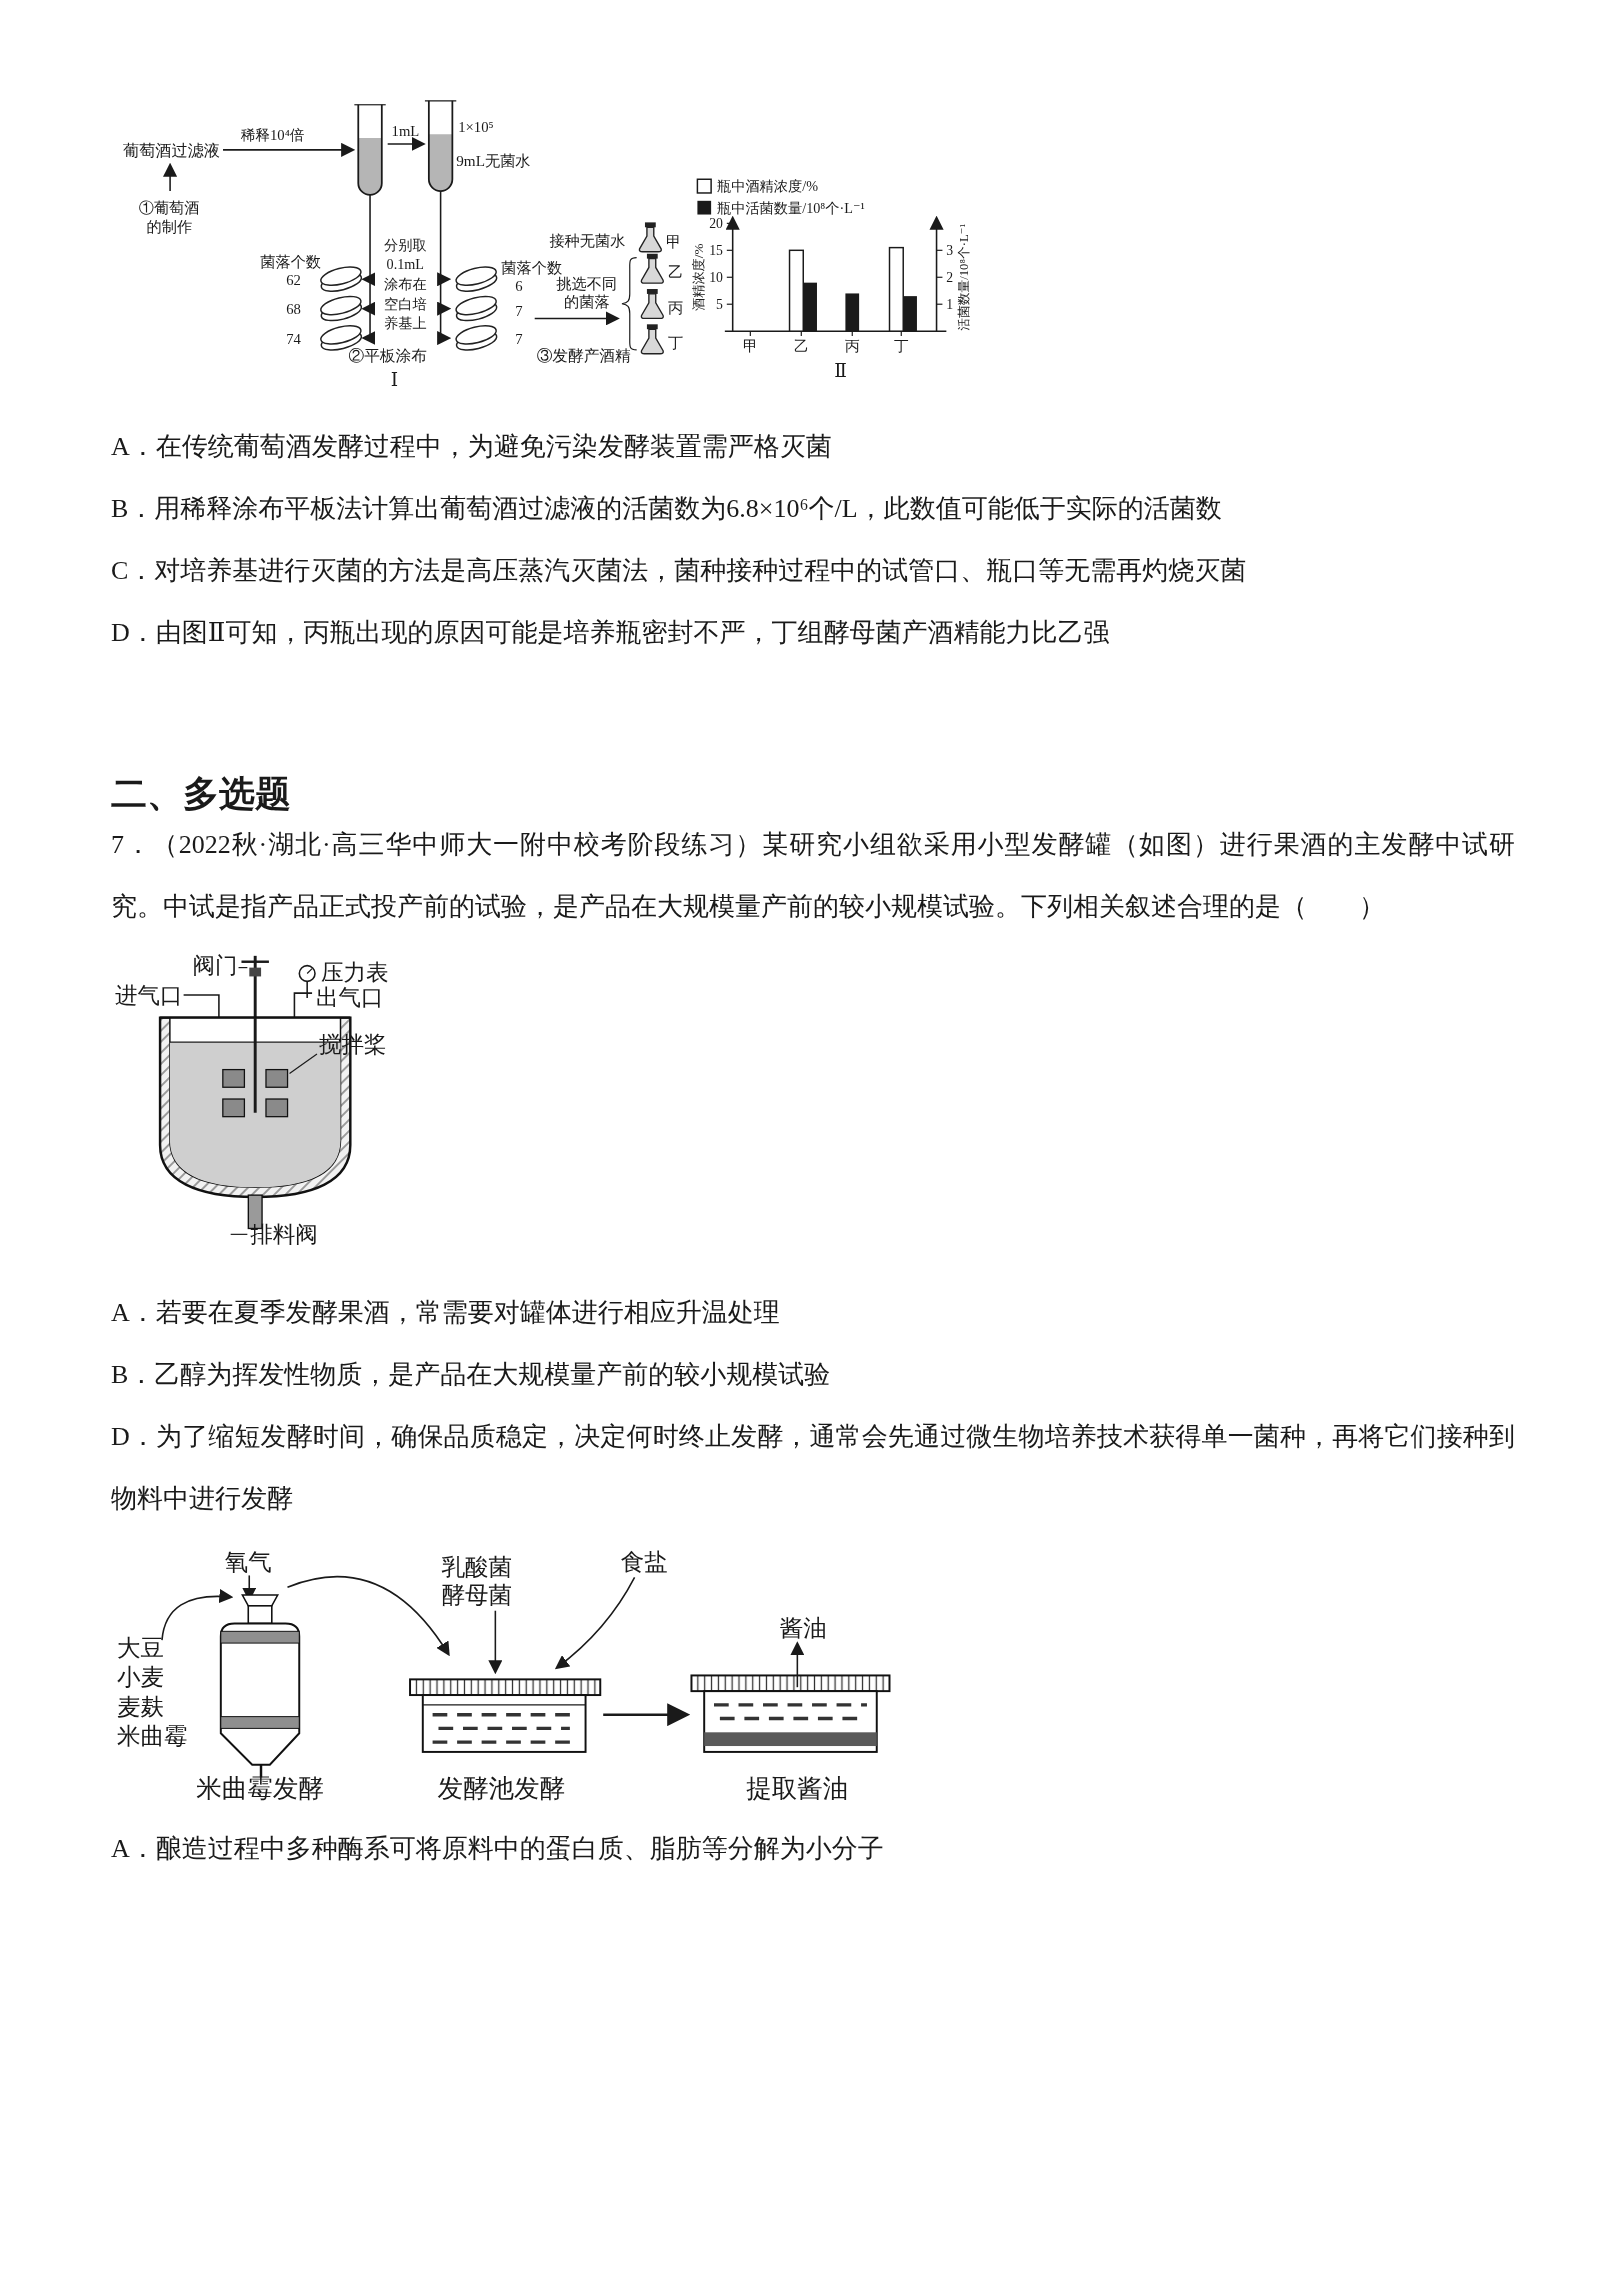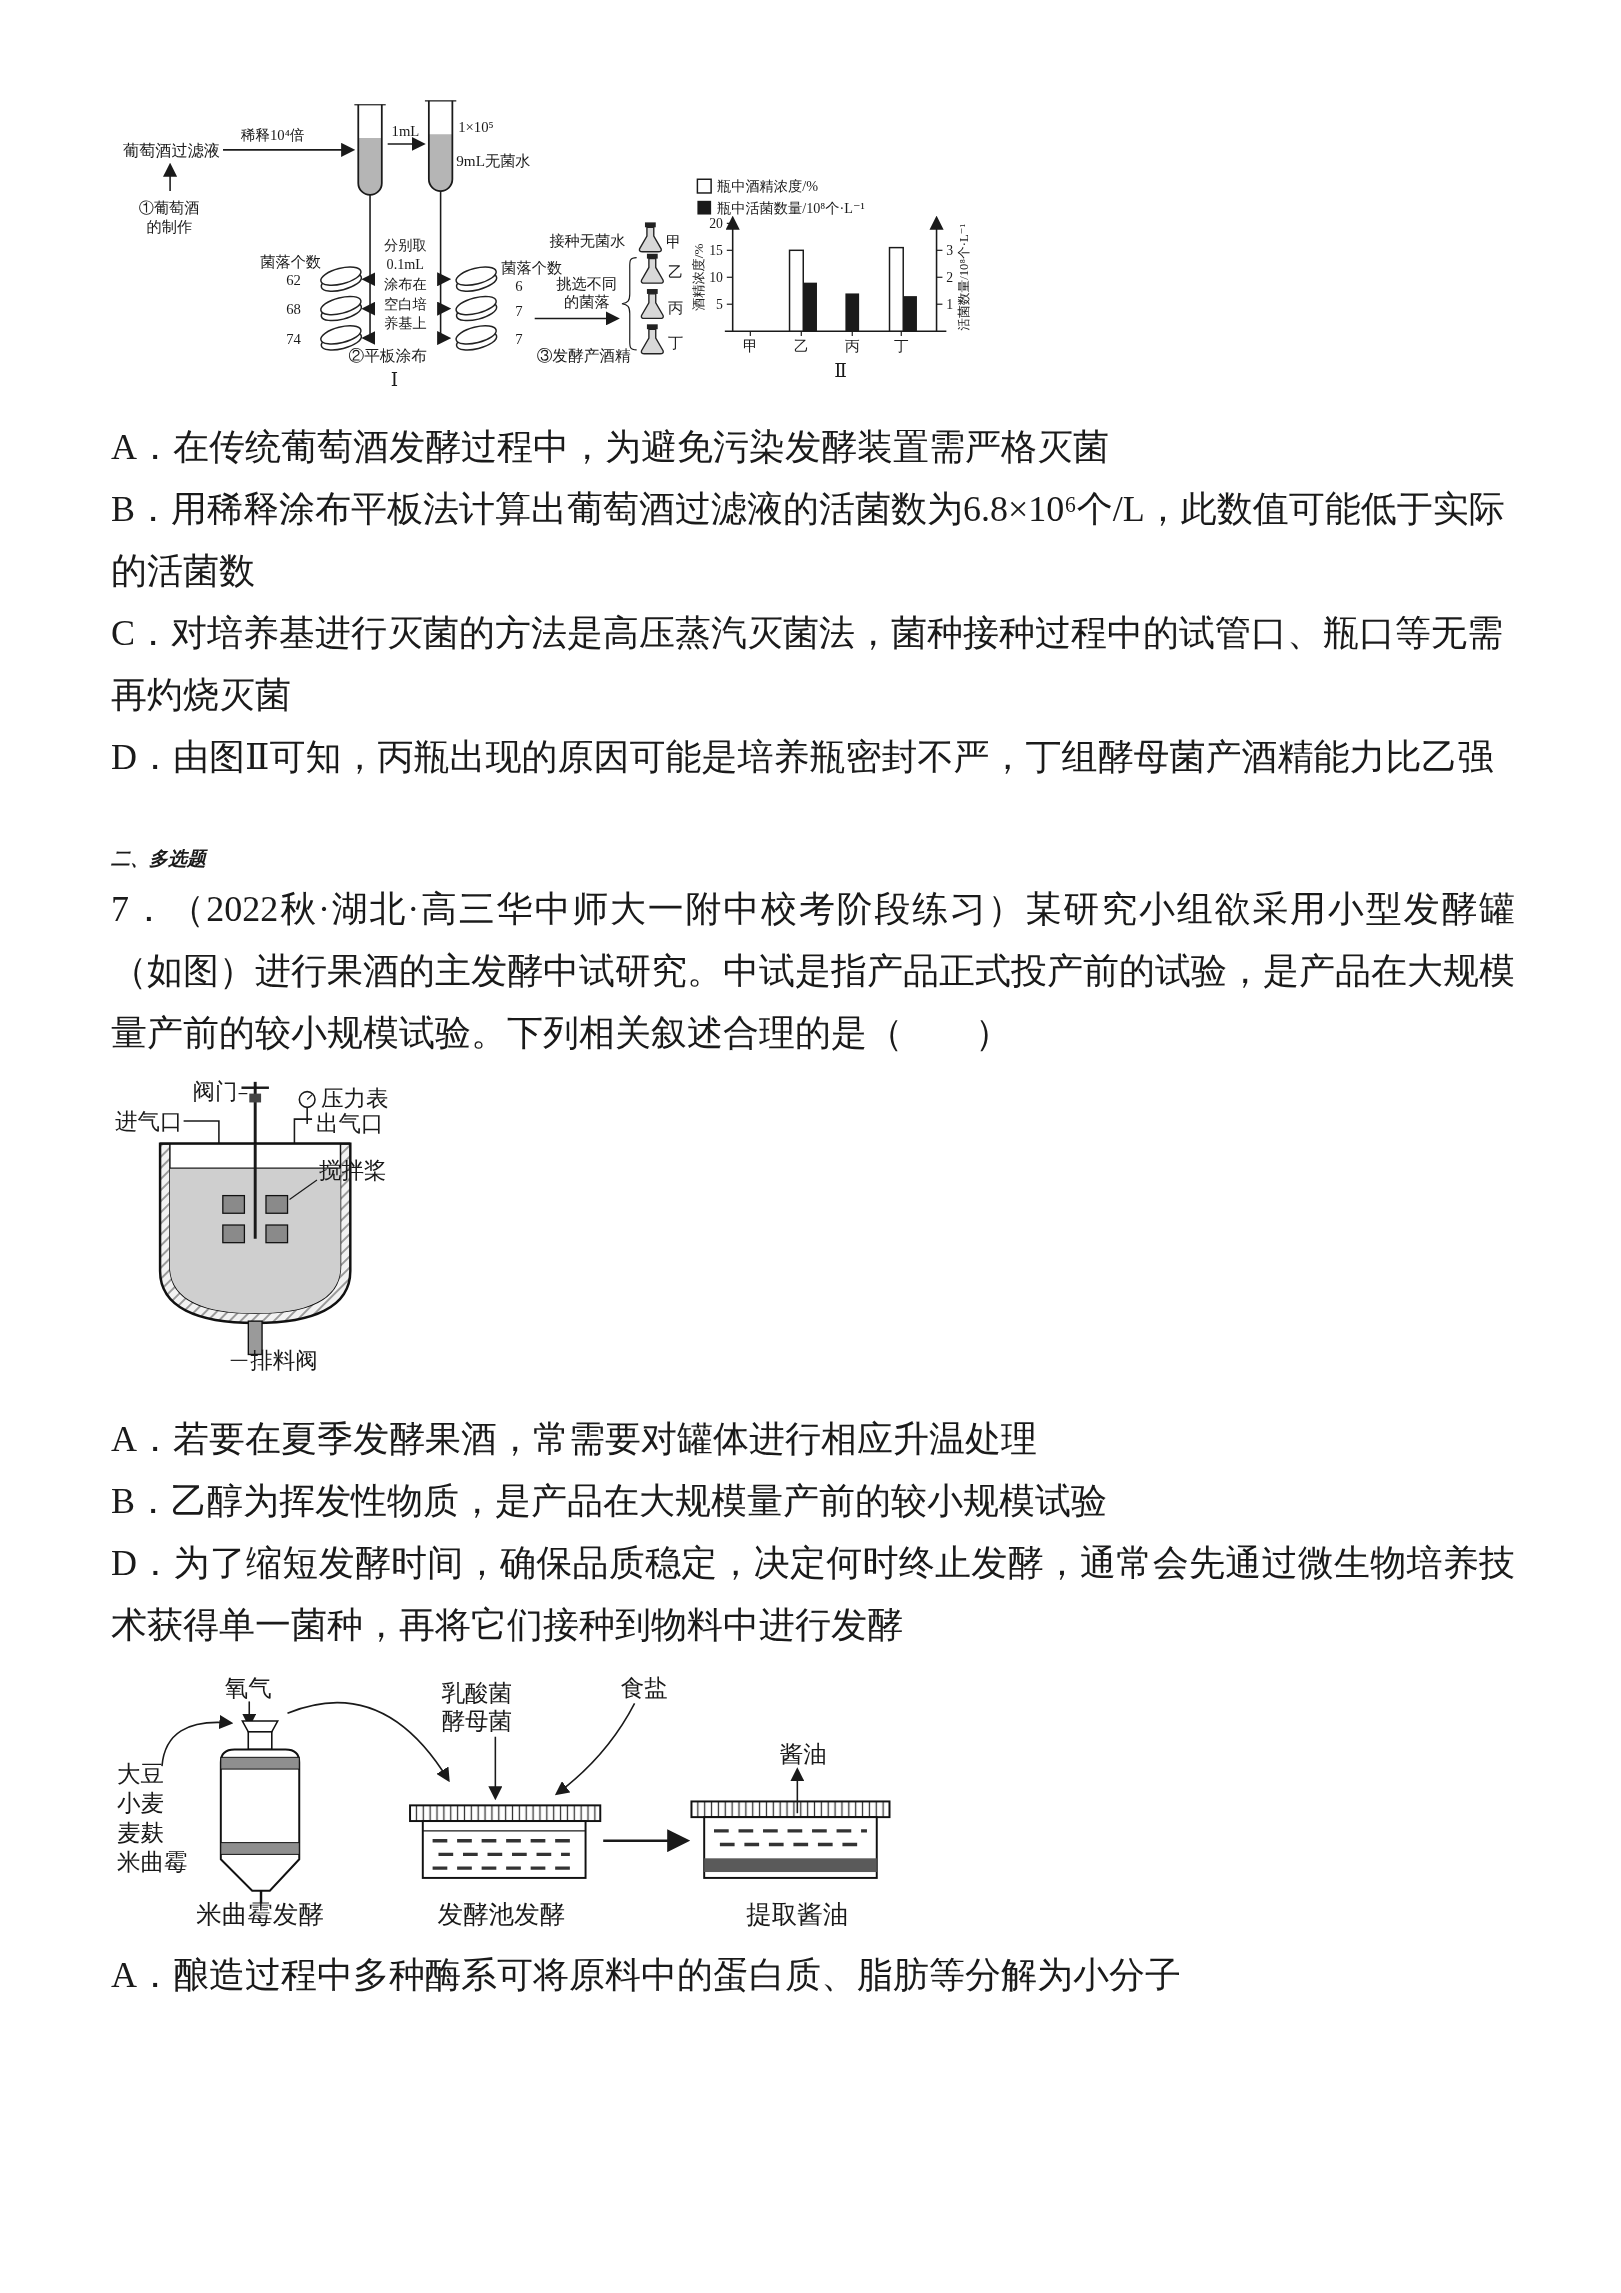--- a/index.html
+++ b/index.html
@@ -2,22 +2,22 @@
 <html><head>
 <meta charset="utf-8">
 <style>
   html,body{margin:0;padding:0;background:#ffffff;}
   body{width:1621px;height:2294px;color:#1a1a1a;
        font-family:"Liberation Serif","DejaVu Serif",serif;}
   .page{width:1621px;height:2294px;box-sizing:border-box;
         padding:0 106px 0 111px;overflow:hidden;}
   .fig1{margin:93px 0 0 2px;display:block;}
   .opts15{margin-top:27.4px;}
-  p.line{font-size:36px;line-height:62px;margin:0;white-space:normal;}
-  h2.sec{font-size:19px;font-weight:bold;margin:51px 0 0 0;line-height:39px;font-style:italic;}
+  p.line{font-size:26px;line-height:62px;margin:0;white-space:normal;}
+  h2.sec{font-size:36px;font-weight:bold;margin:111px 0 0 0;line-height:39px;}
   .stem{font-size:27.4px;line-height:63px;margin:19.6px 0 0 0;text-align:justify;}
   .tank{margin:5.9px 0 0 2px;display:block;}
   .opts16{margin-top:25.5px;}
   .optD{text-align:justify;}
   .q17stem{margin-top:0;}
   .soy{margin:9.8px 0 0 0;display:block;}
   .lastopt{margin-top:13.7px;}
   svg text{font-family:"Liberation Serif","DejaVu Serif",serif;fill:#1a1a1a;}
   svg .ln{stroke:#1a1a1a;stroke-width:1.6;fill:none;}
   svg .thin{stroke:#1a1a1a;stroke-width:1.2;fill:none;}

